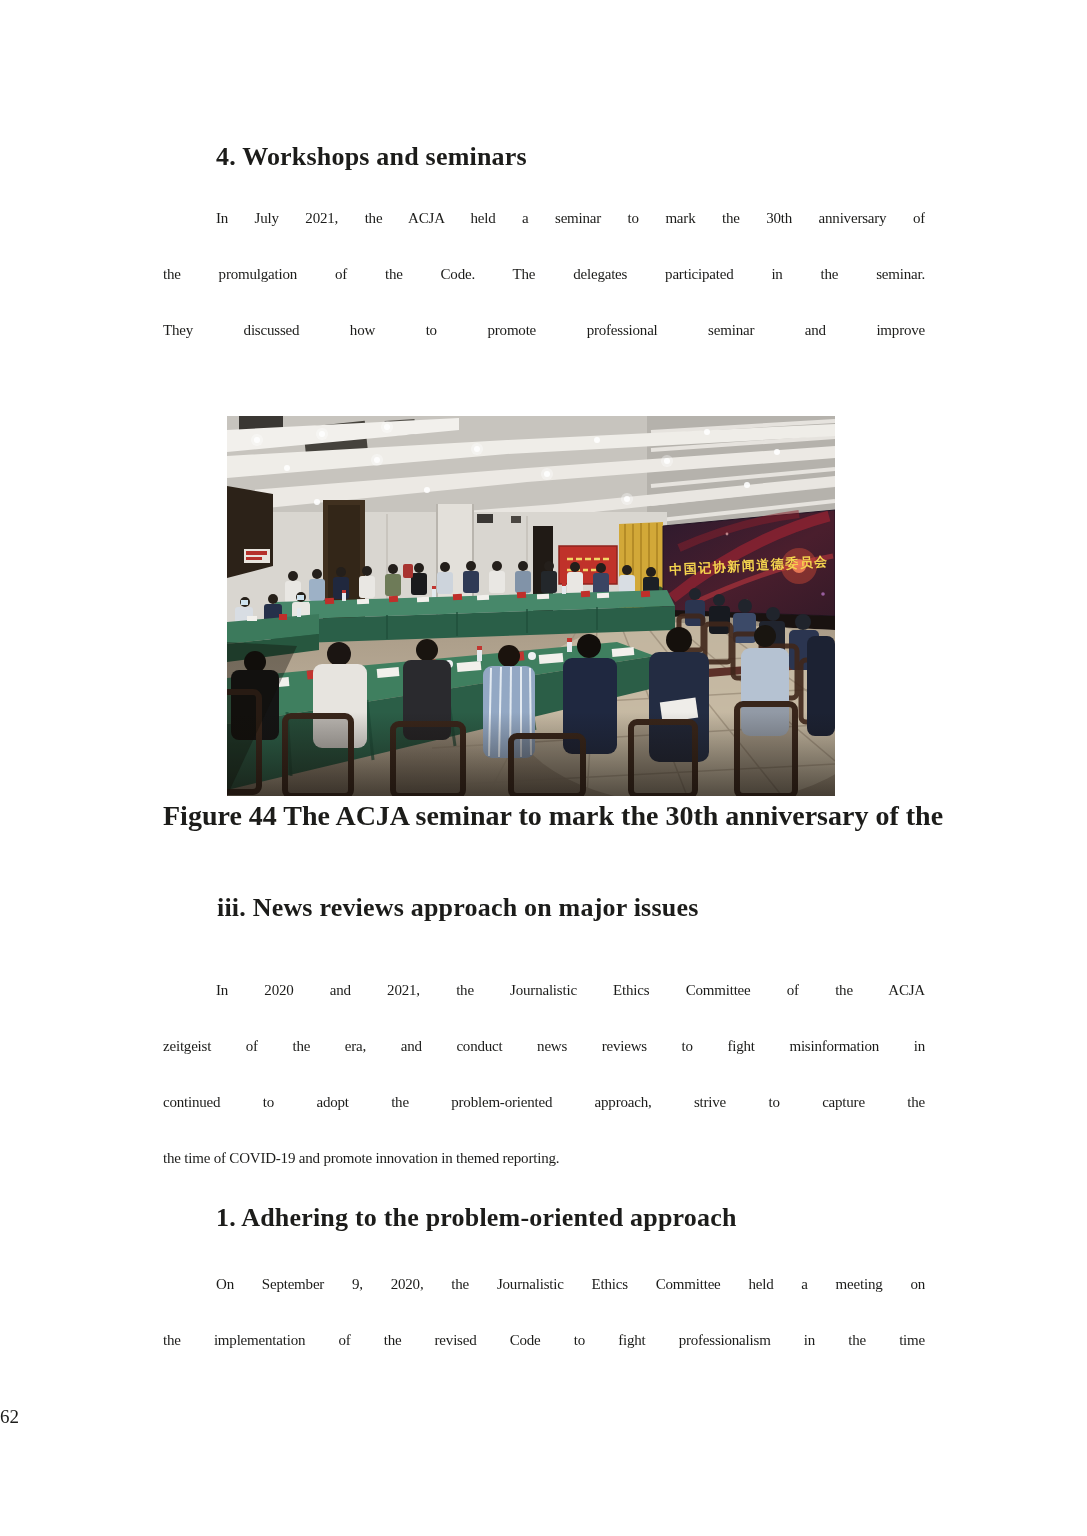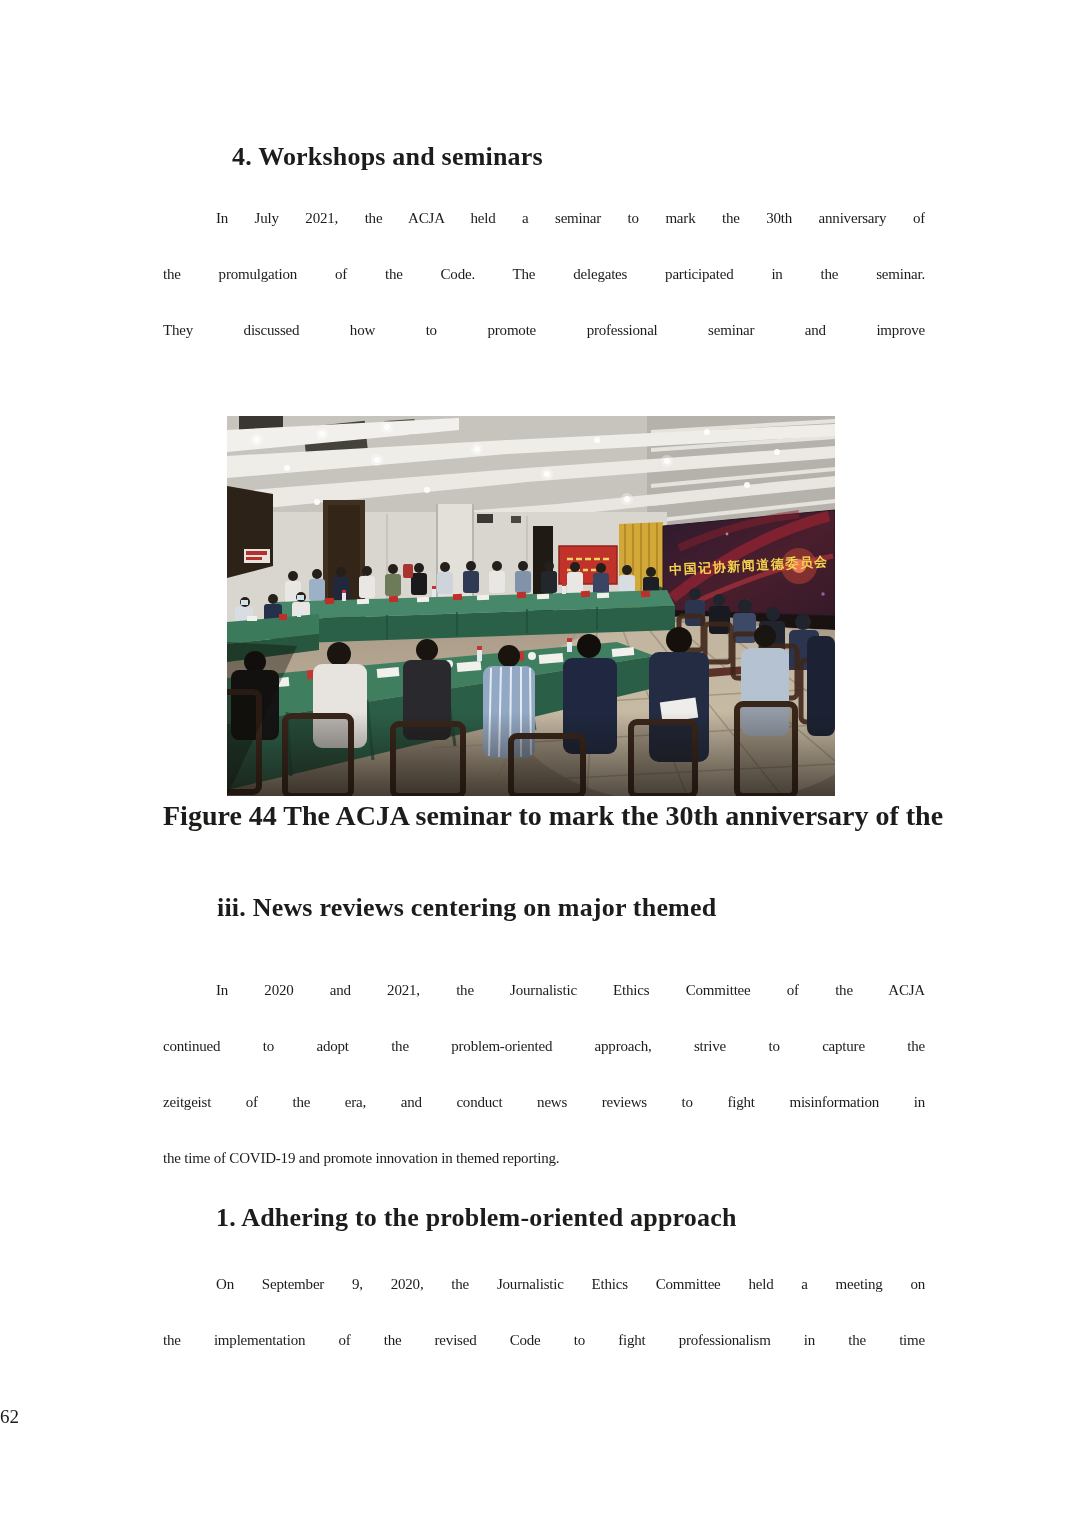--- a/index.html
+++ b/index.html
@@ -60,21 +60,21 @@
     width:100%;
     text-align:left;
     font-size:19px;
   }
 </style>
 </head>
 <body>
 
 <div class="page">
 
-  <div class="heading" style="left:216px; top:142px;margin-left:16px;">4. Workshops and seminars</div>
+  <div class="heading" style="left:216px; top:142px;">4. Workshops and seminars</div>
 
   <div class="para" style="top:190px;">
     <div class="line first">In July 2021, the ACJA held a seminar to mark the 30th anniversary of</div>
     <div class="line">the promulgation of the Code. The delegates participated in the seminar.</div>
     <div class="line">They discussed how to promote professional seminar and improve</div>
   </div>
 
   <div class="figure-photo">
     <svg width="608" height="380" viewBox="0 0 608 380">
       <defs>
@@ -406,26 +406,26 @@
         <rect x="0" y="296" width="608" height="84" fill="url(#vign)"></rect>
         <polygon points="0,226 70,230 0,380" fill="rgba(15,12,9,0.38)"></polygon>
       </g>
     </svg>
   </div>
 
   <div class="caption">
     <div class="cap-line">Figure 44 The ACJA seminar to mark the 30th anniversary of the</div>
   </div>
 
-  <div class="heading" style="left:217px; top:893px;">iii. News reviews centering on major themed</div>
+  <div class="heading" style="left:217px; top:893px;">iii. News reviews approach on major issues</div>
 
   <div class="para" style="top:962px;">
     <div class="line first">In 2020 and 2021, the Journalistic Ethics Committee of the ACJA</div>
+    <div class="line">zeitgeist of the era, and conduct news reviews to fight misinformation in</div>
     <div class="line">continued to adopt the problem-oriented approach, strive to capture the</div>
-    <div class="line">zeitgeist of the era, and conduct news reviews to fight misinformation in</div>
     <div class="line last">the time of COVID-19 and promote innovation in themed reporting.</div>
   </div>
 
   <div class="heading" style="left:216px; top:1203px;">1. Adhering to the problem-oriented approach</div>
 
   <div class="para" style="top:1256px;">
     <div class="line first">On September 9, 2020, the Journalistic Ethics Committee held a meeting on</div>
     <div class="line">the implementation of the revised Code to fight professionalism in the time</div>
   </div>
 

